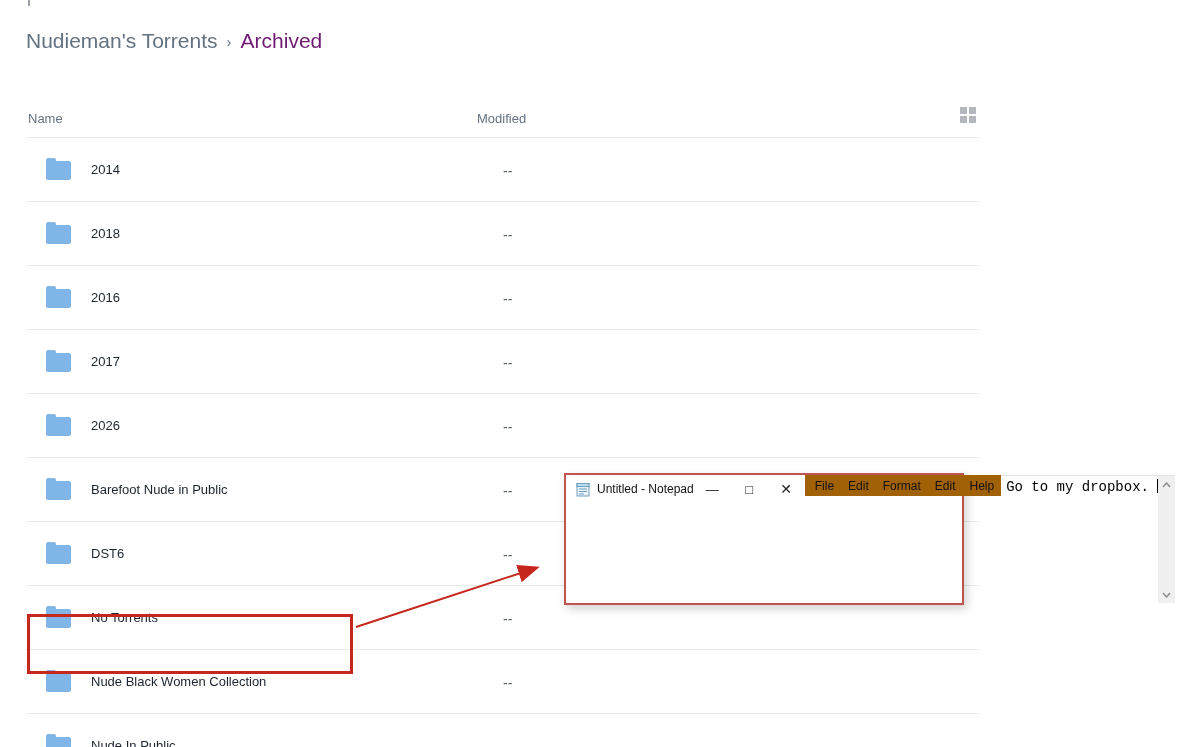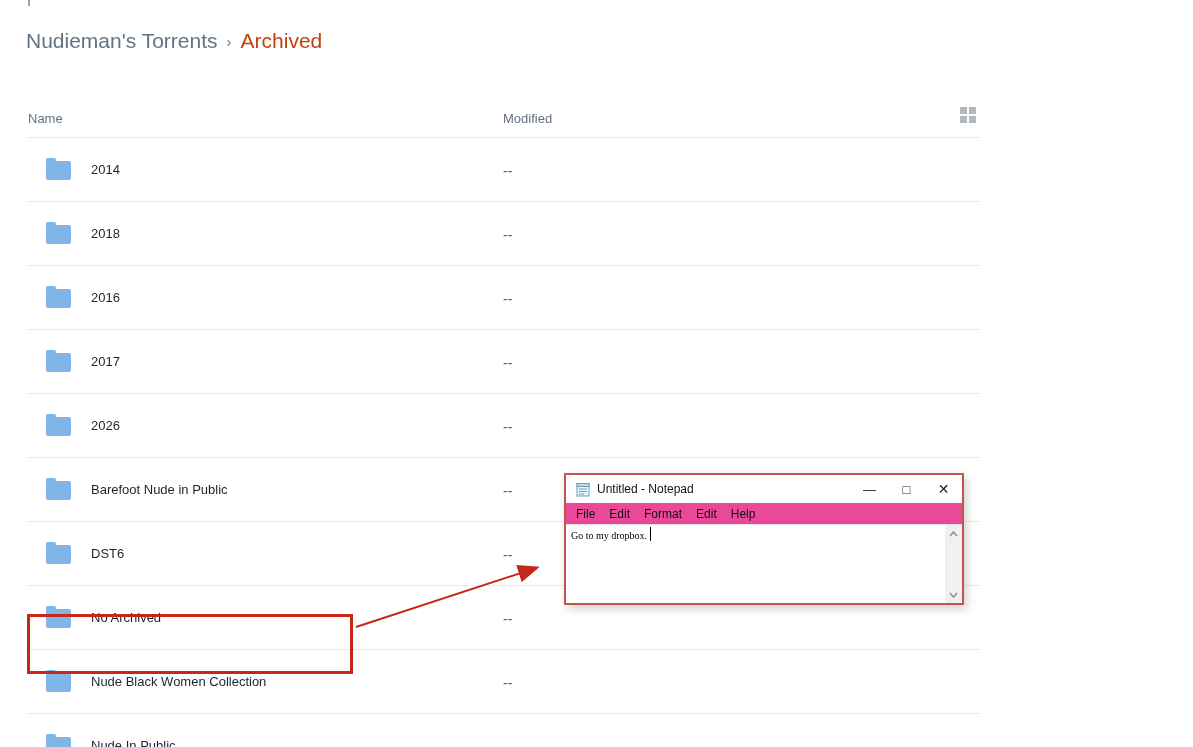--- a/index.html
+++ b/index.html
@@ -19,33 +19,33 @@
     background: #9aa0a6;
   }
 
   
   .breadcrumb {
     position: absolute; left: 26px; top: 29px;
     font-size: 21px; display: flex; align-items: baseline; gap: 9px;
   }
   .crumb-parent { color: var(--breadcrumb-muted); font-weight: 400; cursor: pointer; }
   .crumb-sep { color: var(--breadcrumb-muted); font-size: 15px; position: relative; top: -1px; }
-  .crumb-current { color: #c2410c; font-weight: 500; }
+  .crumb-current { color: #701a75; font-weight: 500; }
 
   
   .file-table {
     position: absolute; left: 26px; top: 75px; width: 954px;
   }
   .table-header {
     position: relative; height: 35px;
     border-bottom: 1px solid var(--separator);
     font-size: 13px; color: var(--breadcrumb-muted); margin-top: 28px;
   }
   .col-name-header { position: absolute; left: 2px; top: 8px; }
-  .col-modified-header { position: absolute; left: 477px; top: 8px; }
+  .col-modified-header { position: absolute; left: 451px; top: 8px; }
   .grid-view-btn {
     position: absolute; right: 2px; top: 4px; width: 18px; height: 18px;
     display: grid; grid-template-columns: 7px 7px; grid-template-rows: 7px 7px;
     gap: 2px; cursor: pointer;
   }
   .grid-view-btn i { background: #b2b8be; display: block; }
 
   .file-row {
     position: relative; height: 64px;
     border-bottom: 1px solid var(--separator);
@@ -80,43 +80,43 @@
     position: absolute; inset: 0; pointer-events: none;
     color: var(--annotation-red);
   }
 
   
   .notepad {
     position: absolute; left: 564px; top: 473px; width: 400px; height: 132px;
     background: #ffffff;
     border: 2px solid var(--notepad-border);
     box-shadow: 3px 4px 9px rgba(0,0,0,0.18);
-    display: flex; flex-direction: column;
+    display: flex; flex-direction: row;
     font-size: 12px;
   }
   .np-titlebar {
     height: 28px; display: flex; align-items: center; background: #ffffff;
     flex: 0 0 auto;
   }
   .np-app-icon { margin: 0 6px 0 9px; width: 16px; height: 16px; flex: 0 0 auto; }
   .np-title { font-size: 12px; color: #111; flex: 1 1 auto; }
   .np-btn {
     width: 37px; height: 28px; display: flex; align-items: center; justify-content: center;
     font-size: 13px; color: #222; cursor: pointer; flex: 0 0 auto;
   }
   .np-btn.close { font-size: 14px; }
   .np-menubar {
     height: 21px; display: flex; align-items: center; padding-left: 3px;
-    background: #ec4899; flex: 0 0 auto;
+    background: #a16207; flex: 0 0 auto;
   }
   .np-menu-item { padding: 2px 7px; color: #111; cursor: pointer; }
   .np-body { flex: 1 1 auto; display: flex; border-top: 1px solid #e3e3e3; min-height: 0; }
   .np-textarea {
-    flex: 1 1 auto; font-family: Liberation Serif, serif;
-    font-size: 10px; line-height: 18px; color: #000; padding: 2px 0 0 5px;
+    flex: 1 1 auto; font-family: Liberation Mono, monospace;
+    font-size: 14px; line-height: 18px; color: #000; padding: 2px 0 0 5px;
     cursor: text; overflow: hidden;
   }
   .np-line { white-space: pre; }
   .caret {
     display: inline-block; width: 1px; height: 14px; background: #000;
     vertical-align: -2px;
   }
   .np-scrollbar {
     flex: 0 0 17px; background: #f0f0f0; position: relative;
   }
@@ -182,21 +182,21 @@
     <span class="file-name">Barefoot Nude in Public</span>
     <span class="file-modified">--</span>
   </div>
         <div class="file-row">
     <span class="folder-icon"></span>
     <span class="file-name">DST6</span>
     <span class="file-modified">--</span>
   </div>
         <div class="file-row">
     <span class="folder-icon"></span>
-    <span class="file-name">No Archived</span>
+    <span class="file-name">No Torrents</span>
     <span class="file-modified">--</span>
   </div>
         <div class="file-row">
     <span class="folder-icon"></span>
     <span class="file-name">Nude Black Women Collection</span>
     <span class="file-modified">--</span>
   </div>
         <div class="file-row">
     <span class="folder-icon"></span>
     <span class="file-name">Nude In Public</span>

